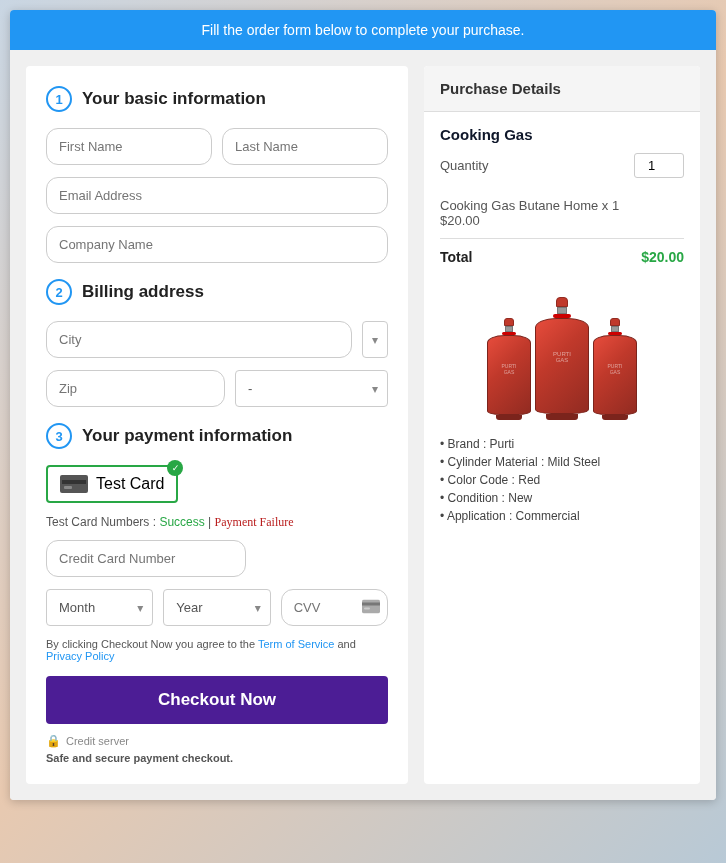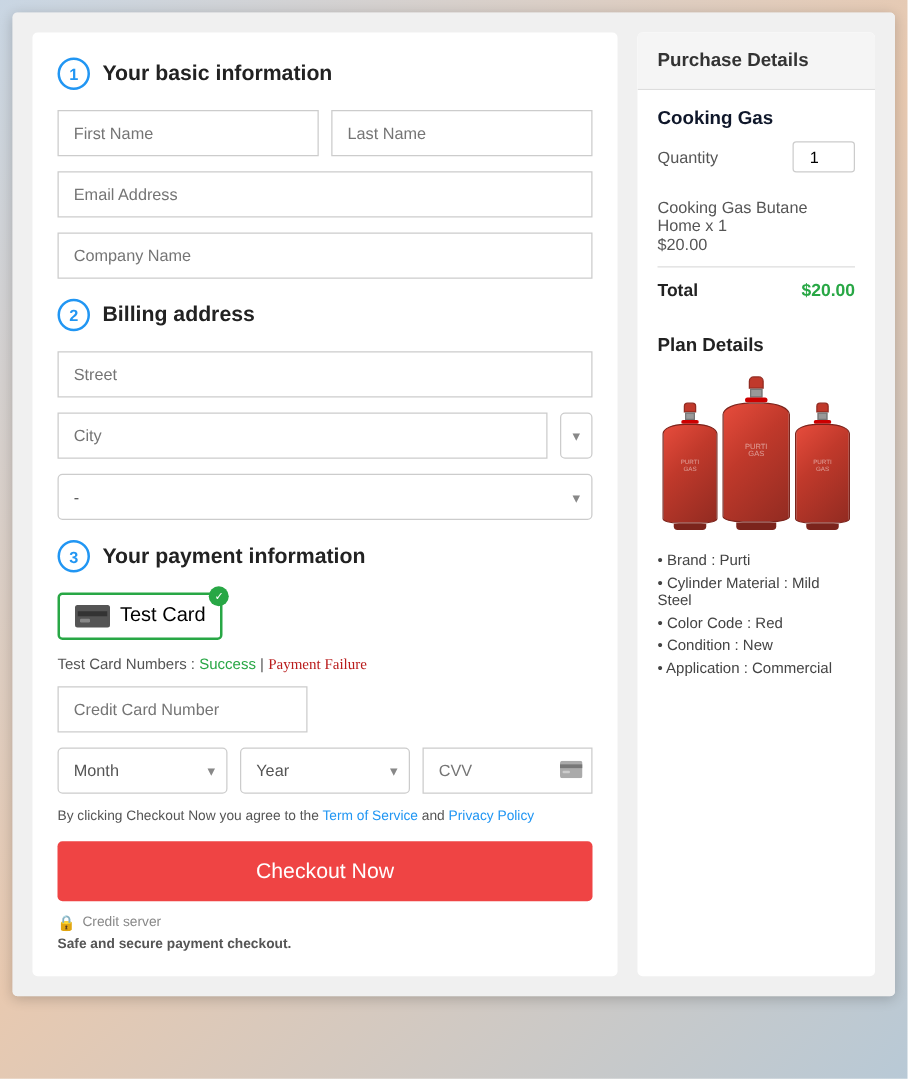--- a/index.html
+++ b/index.html
@@ -33,21 +33,21 @@
       background: #f0f0f0;
     }
     .left-panel {
       flex: 1;
       background: white;
       border-radius: 4px;
       padding: 20px;
       min-width: 0;
     }
     .right-panel {
-      width: 190px;
+      width: 276px;
       background: white;
       border-radius: 4px;
       padding: 0;
       flex-shrink: 0;
     }
     .section-title {
       display: flex;
       align-items: center;
       gap: 10px;
       font-size: 17px;
@@ -69,21 +69,21 @@
       flex-shrink: 0;
     }
     .form-row {
       display: flex;
       gap: 10px;
       margin-bottom: 12px;
     }
     .form-input {
       width: 100%;
       border: 1px solid #ccc;
-      border-radius: 0;
+      border-radius: 12px;
       padding: 10px 12px;
       font-size: 13px;
       color: #555;
       outline: none;
       background: white;
     }
     .form-select {
       width: 100%;
       border: 1px solid #ccc;
       border-radius: 4px;
@@ -172,27 +172,27 @@
       font-size: 11px;
       color: #555;
       margin-bottom: 14px;
     }
     .terms-text a {
       color: #2196F3;
       text-decoration: none;
     }
     .checkout-btn {
       width: 100%;
-      background: #ef4444;
+      background: #4c1d95;
       color: white;
       border: none;
       border-radius: 4px;
       padding: 14px;
       font-size: 17px;
-      font-weight: normal;
+      font-weight: bold;
       cursor: pointer;
       margin-bottom: 10px;
     }
     .secure-text {
       display: flex;
       align-items: center;
       gap: 5px;
       font-size: 11px;
       color: #888;
       margin-bottom: 4px;
@@ -306,20 +306,23 @@
     }
     .plan-features li strong {
       font-weight: normal;
     }
   </style>
 </head>
 <body>
 
 <div class="page-wrapper">
 
+  <div class="top-banner">
+    <span>Fill the order form below to complete your purchase.</span>
+  </div>
 
   <div class="main-content">
 
     <div class="left-panel">
 
       
       <div class="section-title">
         <div class="section-number">1</div>
         <span>Your basic information</span>
       </div>
@@ -338,37 +341,35 @@
       </div>
 
       <div class="section-divider"></div>
 
       
       <div class="section-title">
         <div class="section-number">2</div>
         <span>Billing address</span>
       </div>
 
-      <div class="form-row">
-        <input class="form-input" type="text" placeholder="Street" style="">
-      </div>
 
       <div class="form-row">
         <input class="form-input" type="text" placeholder="City" style="">
         <div class="select-wrapper">
           <select class="form-select">
             <option value="" placeholder="Country">Country</option>
             <option value="US">United States</option>
             <option value="UK">United Kingdom</option>
             <option value="IN">India</option>
           </select>
         </div>
       </div>
 
       <div class="form-row">
+        <input class="form-input" type="text" style="flex: 1 1 0%;" placeholder="Zip">
         <div class="select-wrapper">
           <select class="form-select">
             <option value="-">-</option>
           </select>
         </div>
       </div>
 
       <div class="section-divider"></div>
 
       
@@ -468,21 +469,20 @@
           <span>Cooking Gas Butane Home x 1</span>
           <span>$20.00</span>
         </div>
         <div class="total-row">
           <span>Total</span>
           <span class="total-price">$20.00</span>
         </div>
       </div>
 
       <div class="plan-details-section">
-        <div class="plan-details-title">Plan Details</div>
 
         <div class="gas-image-container">
           <div class="gas-cylinders">
 
             <div class="cylinder" style="z-index:1;">
               <div style="width:10px;height:8px;background:#c0392b;border-radius:3px 3px 0 0;border:1px solid #922b21;"></div>
               <div style="width:8px;height:6px;background:#999;border:1px solid #777;"></div>
               <div style="width:14px;height:3px;background:#cc0000;border-radius:2px;"></div>
               <div style="width:44px;height:80px;border-radius:40% 40% 30% 30% / 10% 10% 5% 5%;background:linear-gradient(135deg,#e74c3c 0%,#c0392b 40%,#922b21 100%);border:1px solid #7b241c;position:relative;">
                 <div style="position:absolute;top:35%;left:50%;transform:translateX(-50%);font-size:5px;color:rgba(255,255,255,0.5);text-align:center;">PURTI GAS</div>

